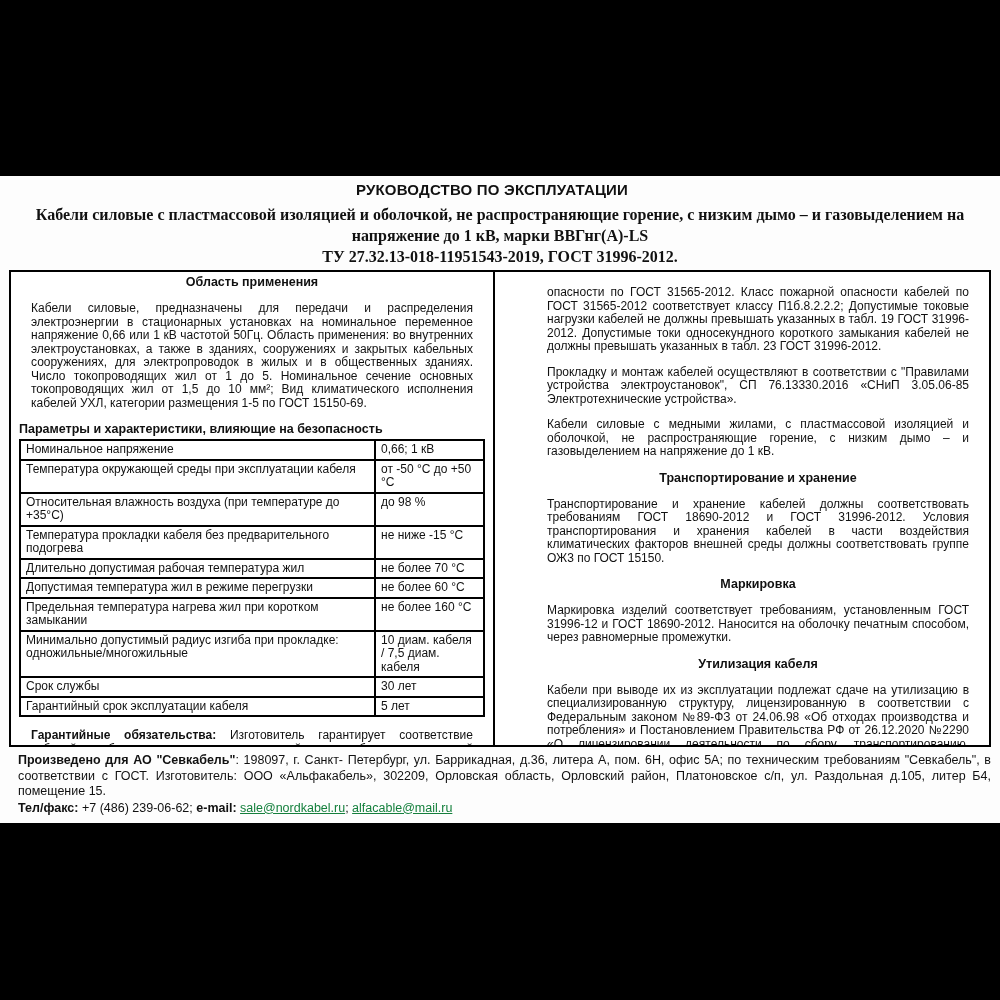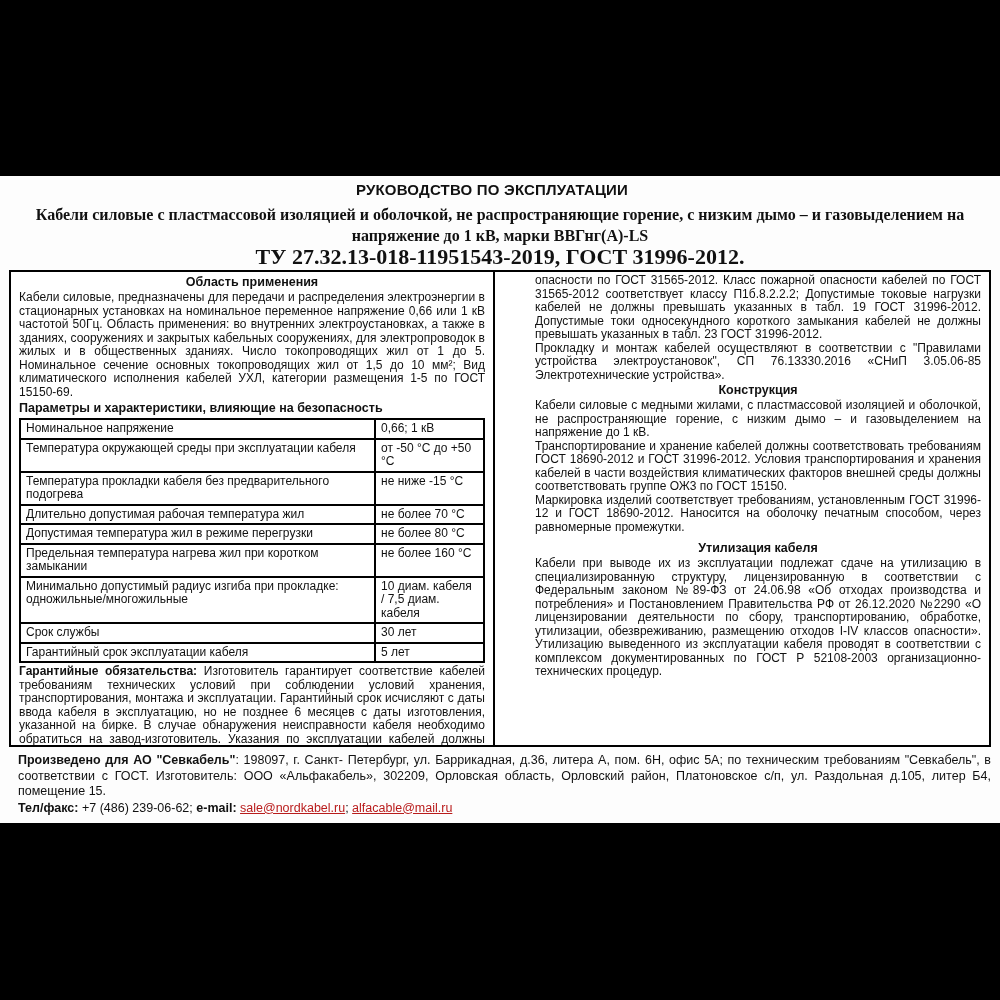--- a/index.html
+++ b/index.html
@@ -24,38 +24,38 @@
     font-weight: bold; font-size: 15px; line-height: 18px;
     margin: 0 16px 5px 0; letter-spacing: 0.2px;
   }
   .doc-subtitle {
     font-family: "Liberation Serif", serif;
     font-weight: bold; font-size: 16px; line-height: 21px;
     margin: 0 8px 1px 8px;
   }
   .doc-standard {
     font-family: "Liberation Serif", serif;
-    font-weight: bold; font-size: 22px; line-height: 20px;
+    font-weight: bold; font-size: 16px; line-height: 20px;
     margin: 0;
   }
   
   .columns-box {
     margin: 3px 9px 0 9px;
     border: 2px solid #000;
     display: flex;
     height: 473px;
     overflow: hidden;
     background: #fff;
     gap: 32px;
   }
   .col { box-sizing: border-box; padding: 2px 8px 0 8px; }
   .col-left  { width: 484px; border-right: 2px solid #000; }
   .col-right { flex: 1; }
   .col p {
-    margin: 0;
+    margin: 12px;
     font-size: 12px; line-height: 13.5px;
     text-align: justify;
   }
   .sec-heading {
     font-weight: bold; font-size: 12.5px; line-height: 15px;
     text-align: center; margin: 1px 0 1px 0;
   }
   .sec-heading.left-align { text-align: left; margin-top: 2px; }
   .sec-heading.spaced-top { margin-top: 7px; }
   
@@ -72,21 +72,21 @@
   }
   td.param-name { width: 343px; }
   
   .footer { margin: 6px 9px 0 18px; }
   .footer p {
     margin: 0;
     font-size: 12.5px; line-height: 15.5px;
     text-align: justify;
   }
   .footer .tel-line { margin-top: 1px; }
-  .footer a { color: #b91c1c; text-decoration: underline; }
+  .footer a { color: #15803d; text-decoration: underline; }
   b { font-weight: bold; }
 </style>
 </head>
 <body>
 
 <div class="page">
 
   <div class="title-block">
     <p class="doc-title">РУКОВОДСТВО ПО ЭКСПЛУАТАЦИИ</p>
     <p class="doc-subtitle">Кабели силовые с пластмассовой изоляцией и оболочкой, не распространяющие горение, с низким дымо – и газовыделением на напряжение до 1 кВ, марки ВВГнг(А)-LS</p>
@@ -104,30 +104,34 @@
         <tbody>
           <tr>
             <td class="param-name">Номинальное напряжение</td>
             <td>0,66; 1 кВ</td>
           </tr>
           <tr>
             <td class="param-name">Температура окружающей среды при эксплуатации кабеля</td>
             <td>от -50 °С до +50 °С</td>
           </tr>
           <tr>
+            <td class="param-name">Относительная влажность воздуха (при температуре до +35°С)</td>
+            <td>до 98 %</td>
+          </tr>
+          <tr>
             <td class="param-name">Температура прокладки кабеля без предварительного подогрева</td>
             <td>не ниже -15 °С</td>
           </tr>
           <tr>
             <td class="param-name">Длительно допустимая рабочая температура жил</td>
             <td>не более 70 °С</td>
           </tr>
           <tr>
             <td class="param-name">Допустимая температура жил в режиме перегрузки</td>
-            <td>не более 80 °С</td>
+            <td>не более 60 °С</td>
           </tr>
           <tr>
             <td class="param-name">Предельная температура нагрева жил при коротком замыкании</td>
             <td>не более 160 °С</td>
           </tr>
           <tr>
             <td class="param-name">Минимально допустимый радиус изгиба при прокладке: одножильные/многожильные</td>
             <td>10 диам. кабеля / 7,5 диам. кабеля</td>
           </tr>
           <tr>
@@ -140,23 +144,24 @@
           </tr>
         </tbody>
       </table>
 
       <p><b>Гарантийные обязательства:</b><span> Изготовитель гарантирует соответствие кабелей требованиям технических условий при соблюдении условий хранения, транспортирования, монтажа и эксплуатации. Гарантийный срок исчисляют с даты ввода кабеля в эксплуатацию, но не позднее 6 месяцев с даты изготовления, указанной на бирке. В случае обнаружения неисправности кабеля необходимо обратиться на завод-изготовитель. Указания по эксплуатации кабелей должны соответствовать требованиям ГОСТ 31996-2012 с учетом класса пожарной</span></p>
     </div>
 
     <div class="col col-right">
       <p>опасности по ГОСТ 31565-2012. Класс пожарной опасности кабелей по ГОСТ 31565-2012 соответствует классу П1б.8.2.2.2; Допустимые токовые нагрузки кабелей не должны превышать указанных в табл. 19 ГОСТ 31996-2012. Допустимые токи односекундного короткого замыкания кабелей не должны превышать указанных в табл. 23 ГОСТ 31996-2012.</p>
       <p>Прокладку и монтаж кабелей осуществляют в соответствии с "Правилами устройства электроустановок", СП 76.13330.2016 «СНиП 3.05.06-85 Электротехнические устройства».</p>
-      <div class="sec-heading">Конструкция</div>
       <p>Кабели силовые с медными жилами, с пластмассовой изоляцией и оболочкой, не распространяющие горение, с низким дымо – и газовыделением на напряжение до 1 кВ.</p>
+      <div class="sec-heading spaced-top">Транспортирование и хранение</div>
       <p>Транспортирование и хранение кабелей должны соответствовать требованиям ГОСТ 18690-2012 и ГОСТ 31996-2012. Условия транспортирования и хранения кабелей в части воздействия климатических факторов внешней среды должны соответствовать группе ОЖ3 по ГОСТ 15150.</p>
+      <div class="sec-heading">Маркировка</div>
       <p>Маркировка изделий соответствует требованиям, установленным ГОСТ 31996-12 и ГОСТ 18690-2012. Наносится на оболочку печатным способом, через равномерные промежутки.</p>
       <div class="sec-heading spaced-top">Утилизация кабеля</div>
       <p>Кабели при выводе их из эксплуатации подлежат сдаче на утилизацию в специализированную структуру, лицензированную в соответствии с Федеральным законом №89-ФЗ от 24.06.98 «Об отходах производства и потребления» и Постановлением Правительства РФ от 26.12.2020 №2290 «О лицензировании деятельности по сбору, транспортированию, обработке, утилизации, обезвреживанию, размещению отходов I-IV классов опасности». Утилизацию выведенного из эксплуатации кабеля проводят в соответствии с комплексом документированных по ГОСТ Р 52108-2003 организационно-технических процедур.</p>
     </div>
 
   </div>
 
   <div class="footer">
     <p><b>Произведено для АО "Севкабель"</b><span>: 198097, г. Санкт- Петербург, ул. Баррикадная, д.36, литера А, пом. 6Н, офис 5А; по техническим требованиям "Севкабель", в соответствии с ГОСТ. Изготовитель: ООО «Альфакабель», 302209, Орловская область, Орловский район, Платоновское с/п, ул. Раздольная д.105, литер Б4, помещение 15.</span></p>
     <p class="tel-line"><b>Тел/факс:</b><span> +7 (486) 239-06-62; </span><b>e-mail: </b><a href="#">sale@nordkabel.ru</a><span>; </span><a href="#">alfacable@mail.ru</a></p>

